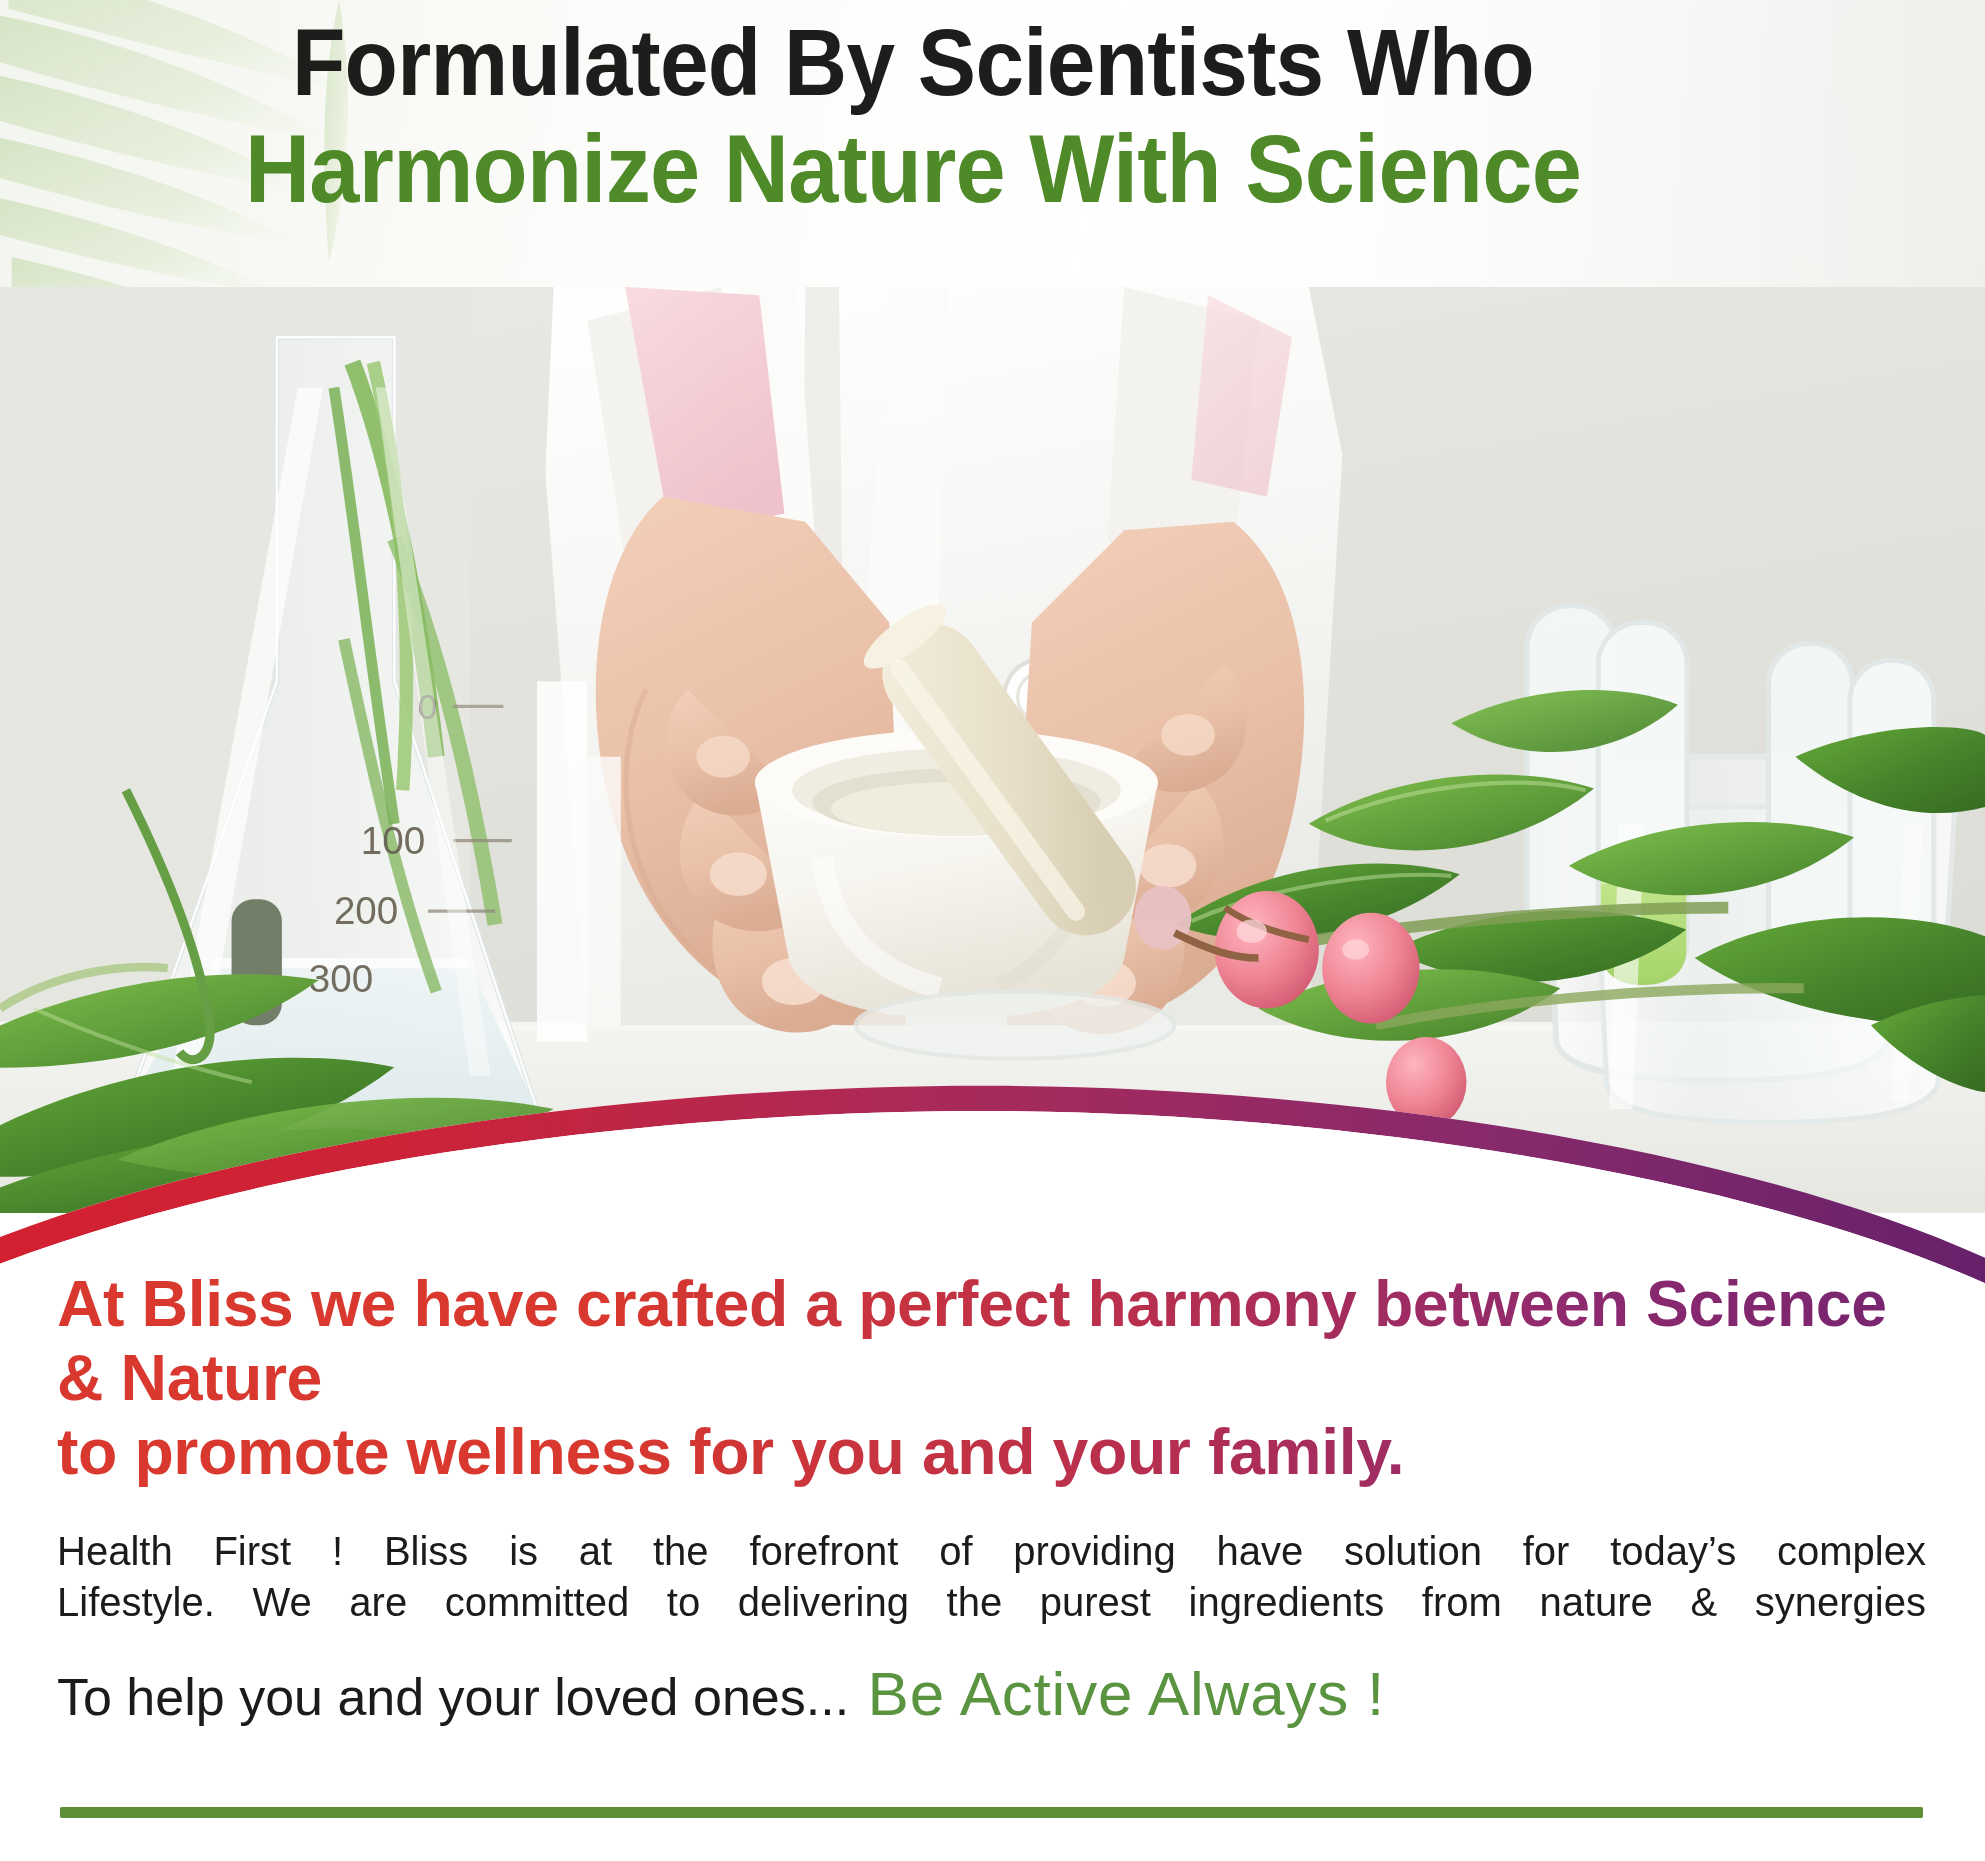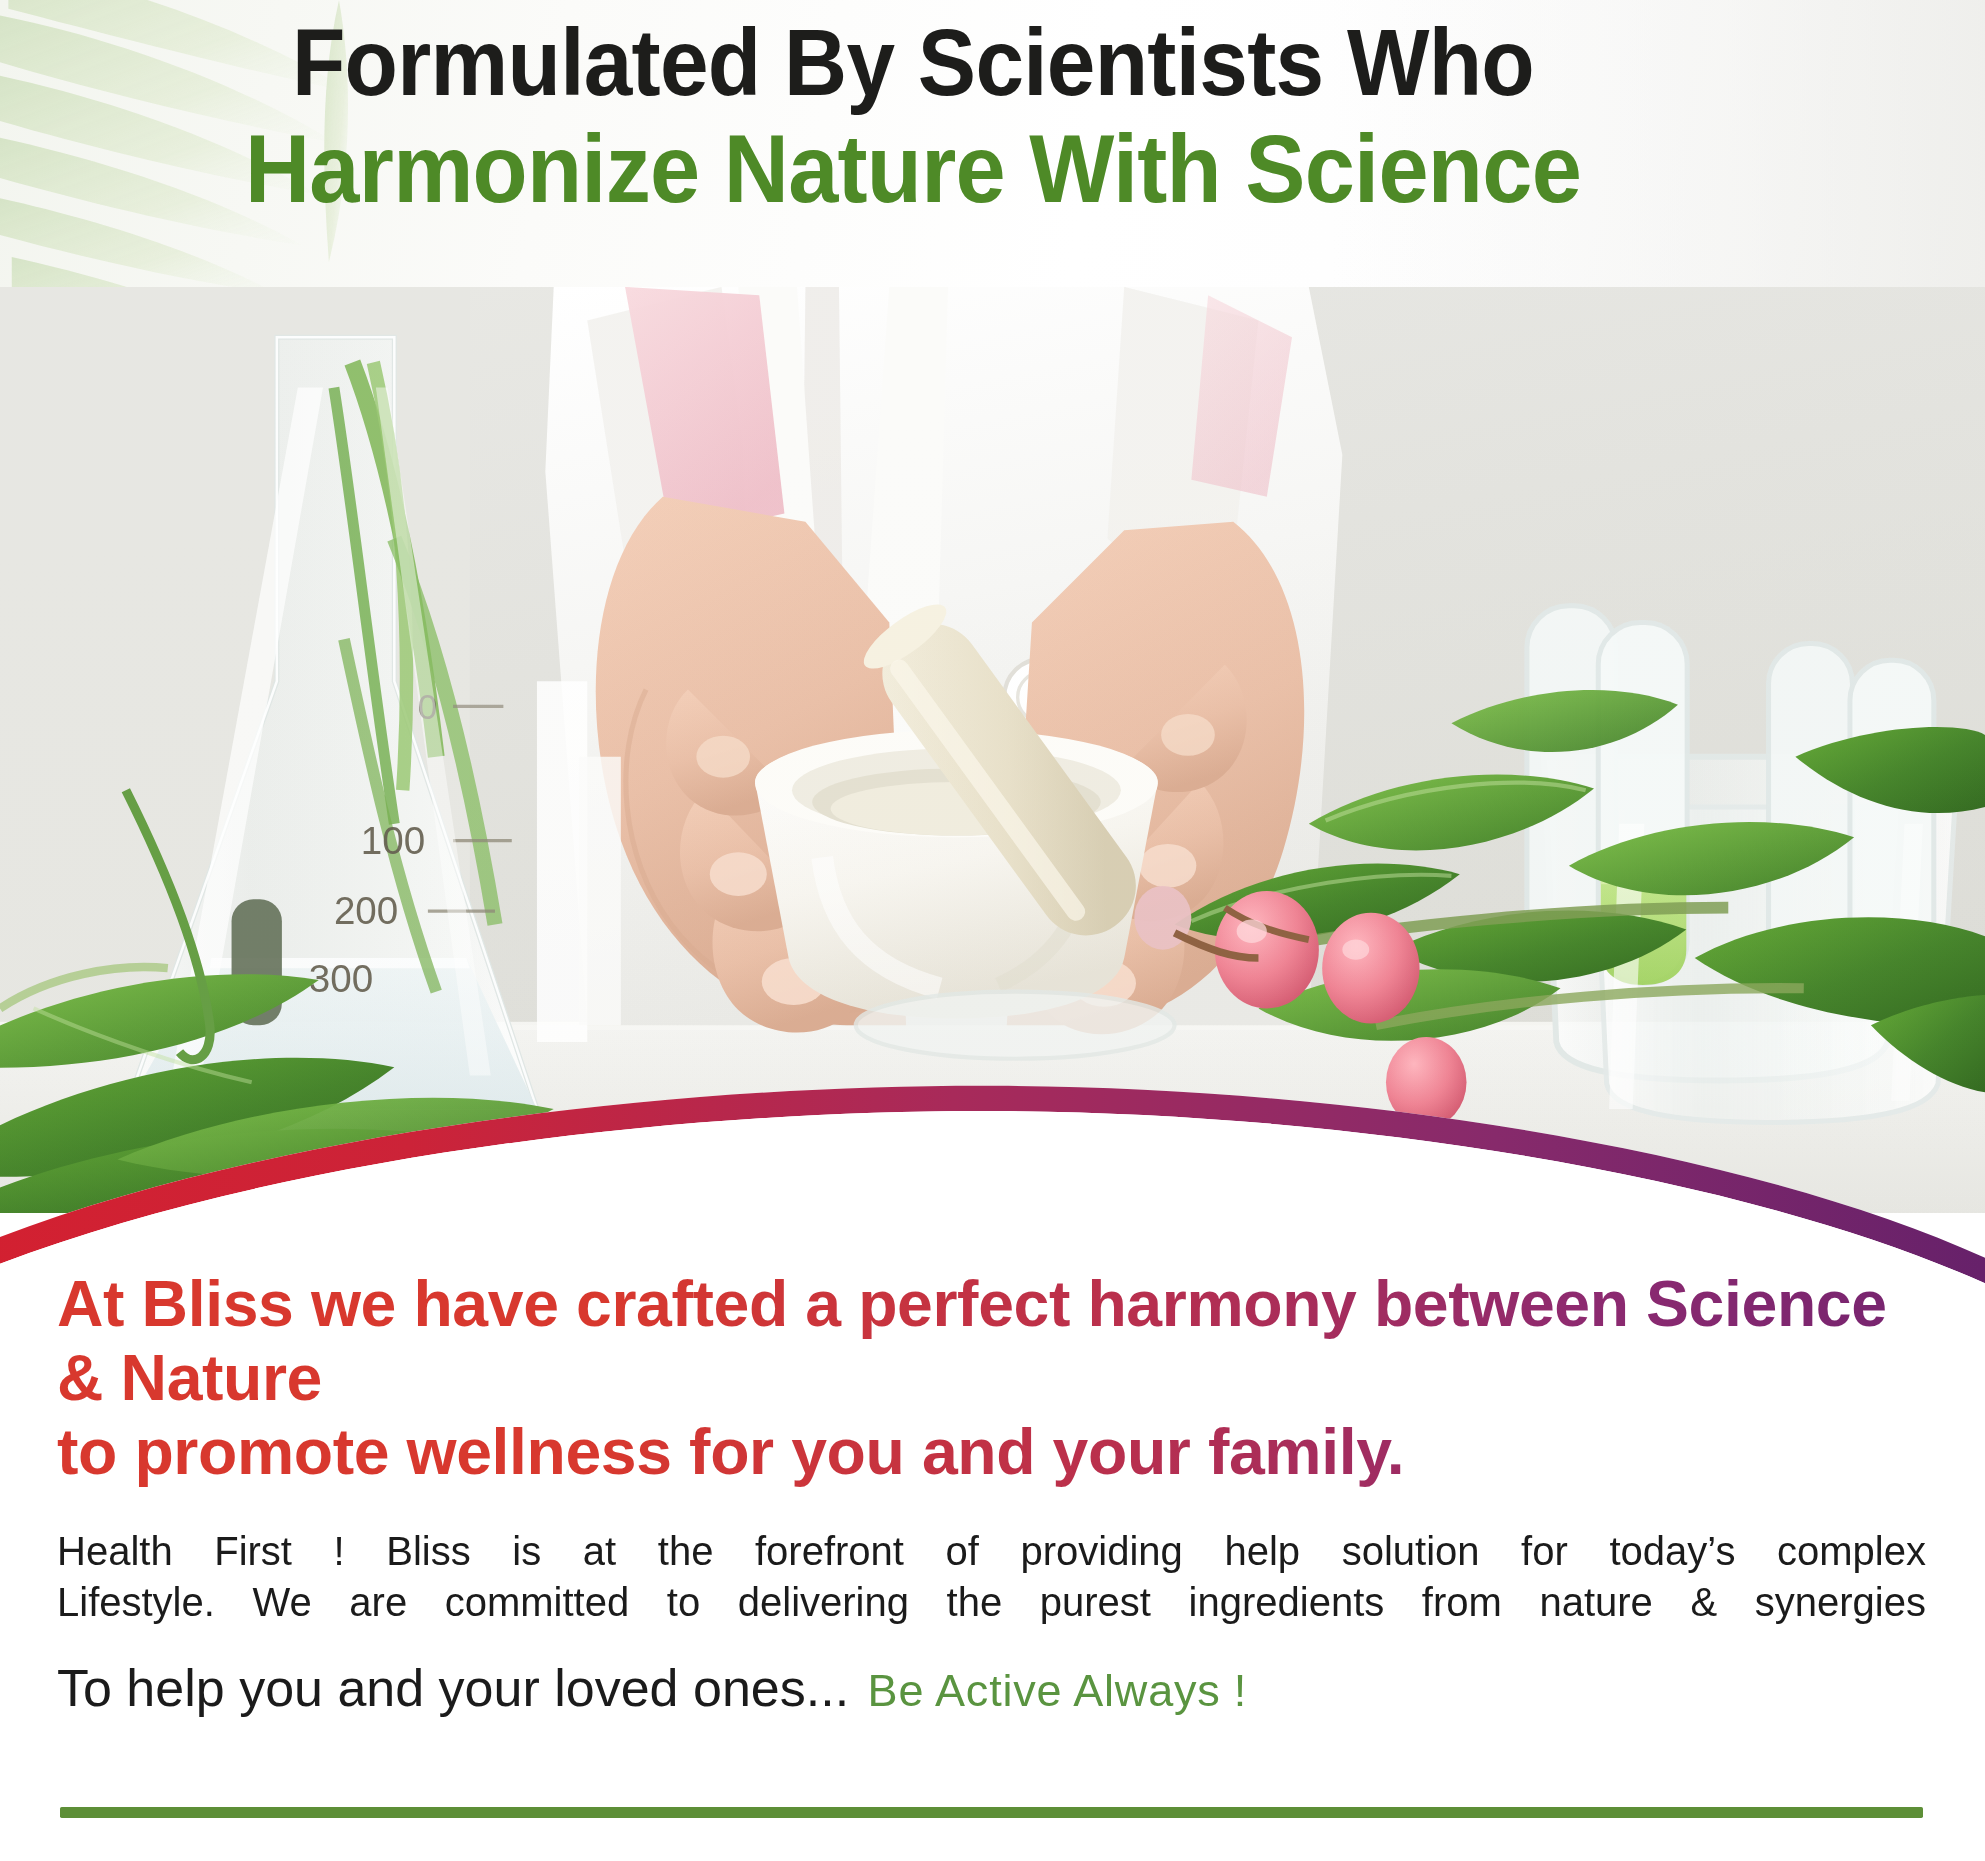--- a/index.html
+++ b/index.html
@@ -144,21 +144,21 @@
   .tagline {
     margin-top: 30px;
     font-family: "Liberation Sans Narrow", "Liberation Sans", sans-serif;
     font-size: 52px;
     color: #1b1b1b;
     white-space: nowrap;
     line-height: 1.2;
   }
   .tagline .accent {
     color: #5a9440;
-    font-size: 45px;
+    font-size: 62px;
     margin-left: 18.5px;
     letter-spacing: 0.8px;
   }
 
   
   .rule {
     position: absolute;
     left: 60px;
     top: 1807px;
     width: 1863px;
@@ -461,21 +461,21 @@
         <span>Health</span>
         <span>First</span>
         <span>!</span>
         <span>Bliss</span>
         <span>is</span>
         <span>at</span>
         <span>the</span>
         <span>forefront</span>
         <span>of</span>
         <span>providing</span>
-        <span>help</span>
+        <span>have</span>
         <span>solution</span>
         <span>for</span>
         <span>today’s</span>
         <span>complex</span>
       </span>
       <span class="ln j">
         <span>Lifestyle.</span>
         <span>We</span>
         <span>are</span>
         <span>committed</span>

